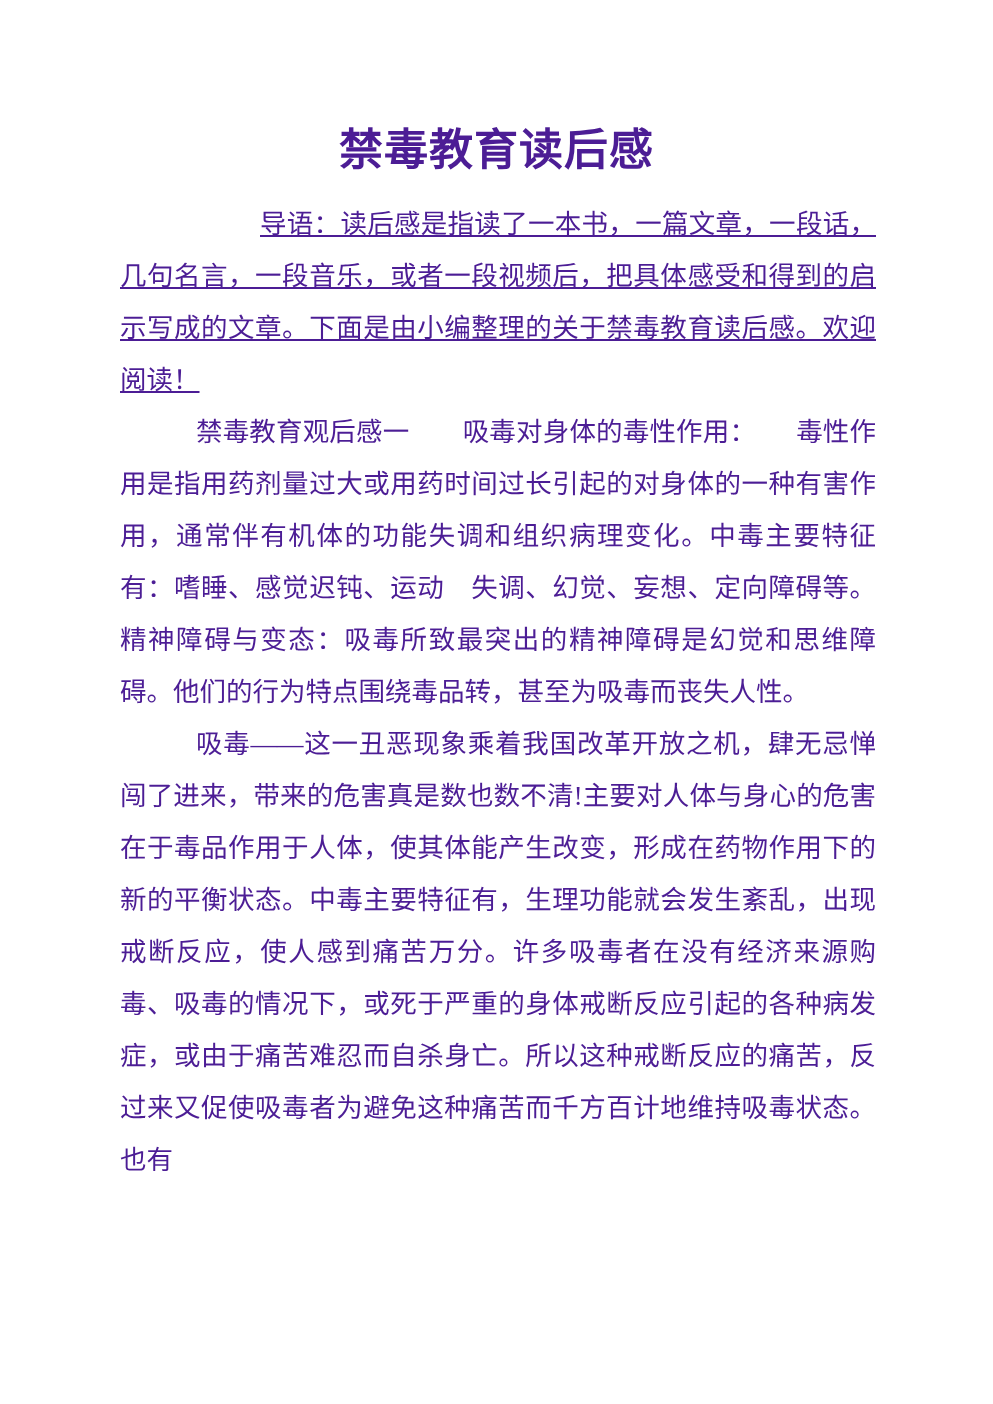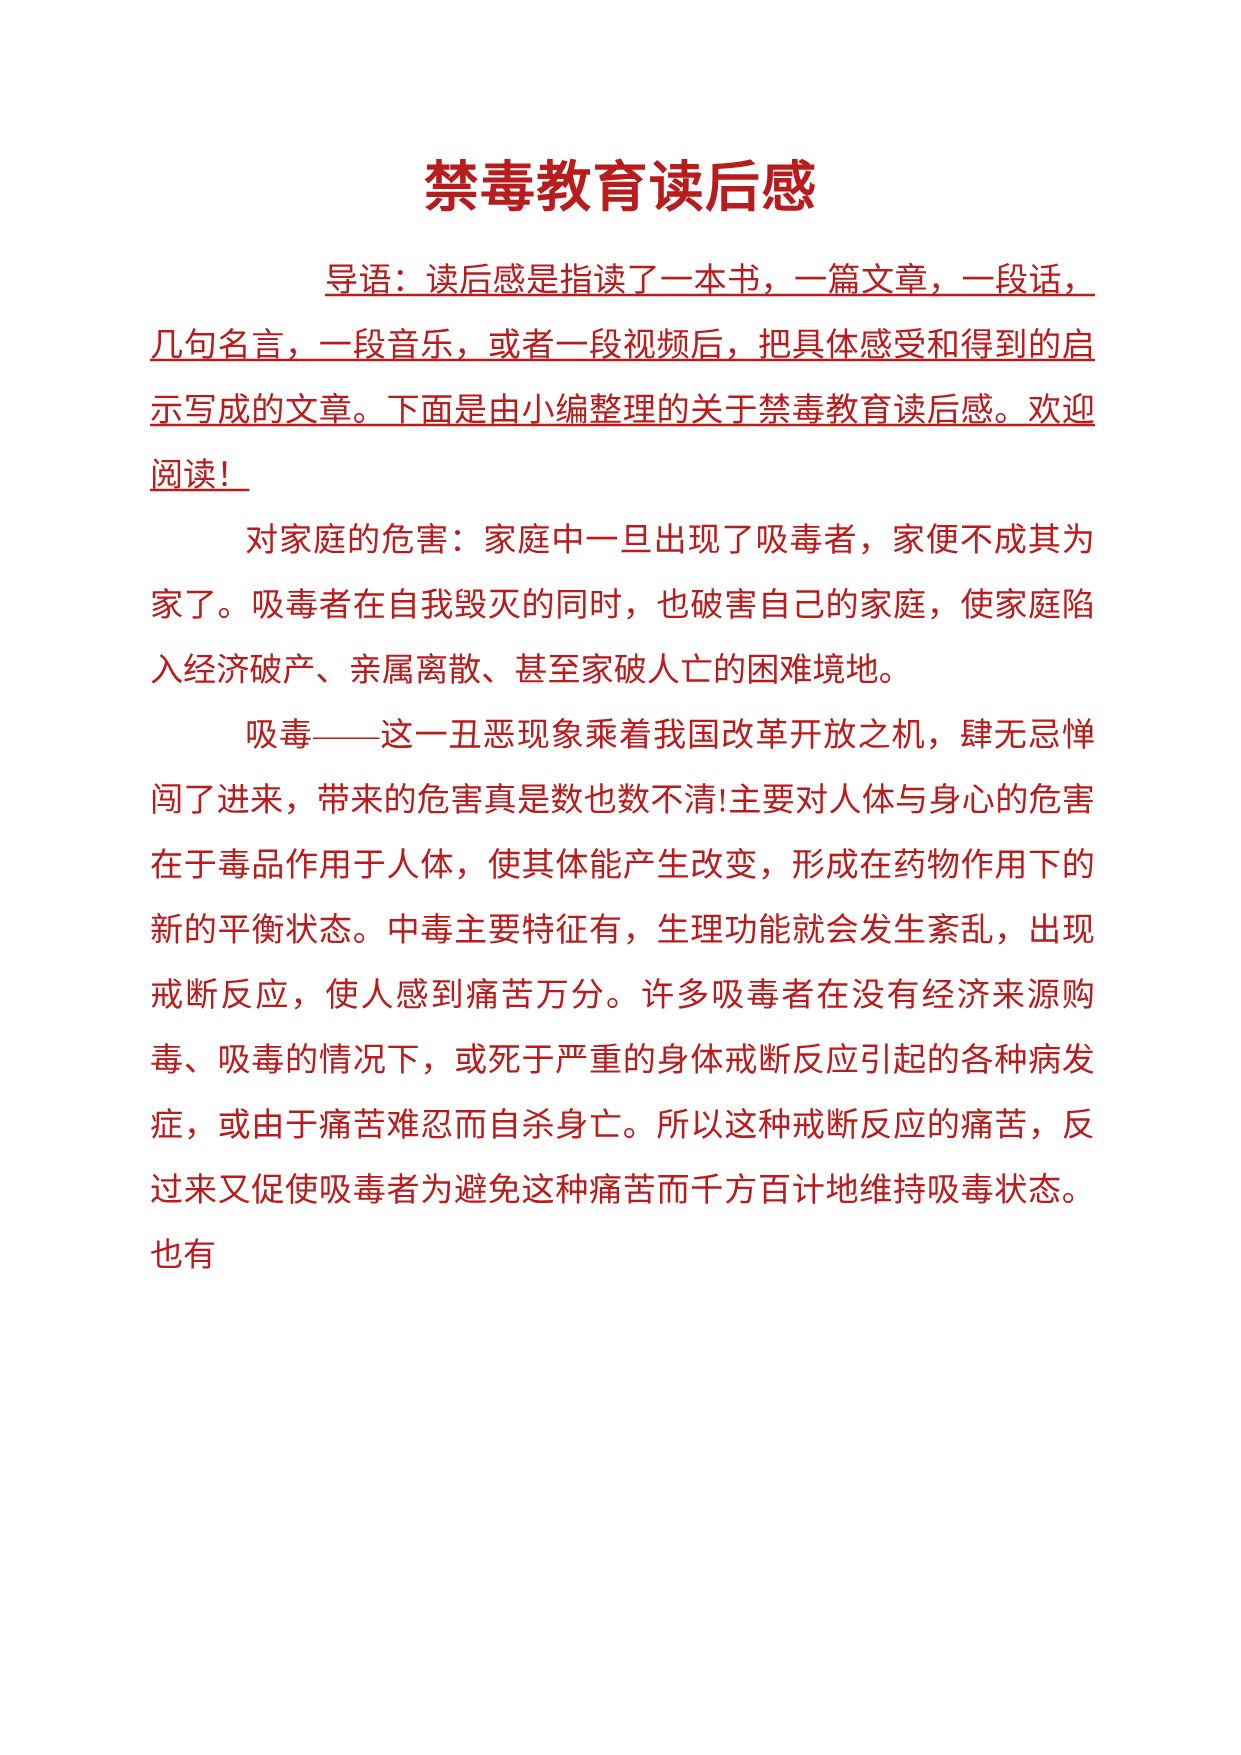--- a/index.html
+++ b/index.html
@@ -5,21 +5,21 @@
   html, body {
     margin: 0;
     padding: 0;
     background: #ffffff;
   }
   .page {
     position: relative;
     width: 993px;
     height: 1404px;
     background: #ffffff;
-    color: #b91c1c;
+    color: #4c1d95;
     overflow: hidden;
     box-sizing: border-box;
     font-family: "Liberation Serif", "DejaVu Serif", serif;
   }
   .doc-title {
     margin: 0;
     padding: 120px 0 0 0;
     text-align: center;
     font-size: 44px;
     line-height: 62px;
@@ -44,18 +44,18 @@
 </style>
 </head>
 <body>
 
 <div class="page">
   <h1 class="doc-title">禁毒教育读后感</h1>
 
   <div class="doc-body">
     <p class="para indent-lg">导语：读后感是指读了一本书，一篇文章，一段话，几句名言，一段音乐，或者一段视频后，把具体感受和得到的启示写成的文章。下面是由小编整理的关于禁毒教育读后感。欢迎阅读！</p>
 
+    <p class="para">禁毒教育观后感一　　吸毒对身体的毒性作用：　　毒性作用是指用药剂量过大或用药时间过长引起的对身体的一种有害作用，通常伴有机体的功能失调和组织病理变化。中毒主要特征有：嗜睡、感觉迟钝、运动　失调、幻觉、妄想、定向障碍等。精神障碍与变态：吸毒所致最突出的精神障碍是幻觉和思维障碍。他们的行为特点围绕毒品转，甚至为吸毒而丧失人性。</p>
 
-    <p class="para">对家庭的危害：家庭中一旦出现了吸毒者，家便不成其为家了。吸毒者在自我毁灭的同时，也破害自己的家庭，使家庭陷入经济破产、亲属离散、甚至家破人亡的困难境地。</p>
 
     <p class="para">吸毒——这一丑恶现象乘着我国改革开放之机，肆无忌惮闯了进来，带来的危害真是数也数不清!主要对人体与身心的危害在于毒品作用于人体，使其体能产生改变，形成在药物作用下的新的平衡状态。中毒主要特征有，生理功能就会发生紊乱，出现戒断反应，使人感到痛苦万分。许多吸毒者在没有经济来源购毒、吸毒的情况下，或死于严重的身体戒断反应引起的各种病发症，或由于痛苦难忍而自杀身亡。所以这种戒断反应的痛苦，反过来又促使吸毒者为避免这种痛苦而千方百计地维持吸毒状态。也有</p>
   </div>
 </div>
 
 </body></html>

